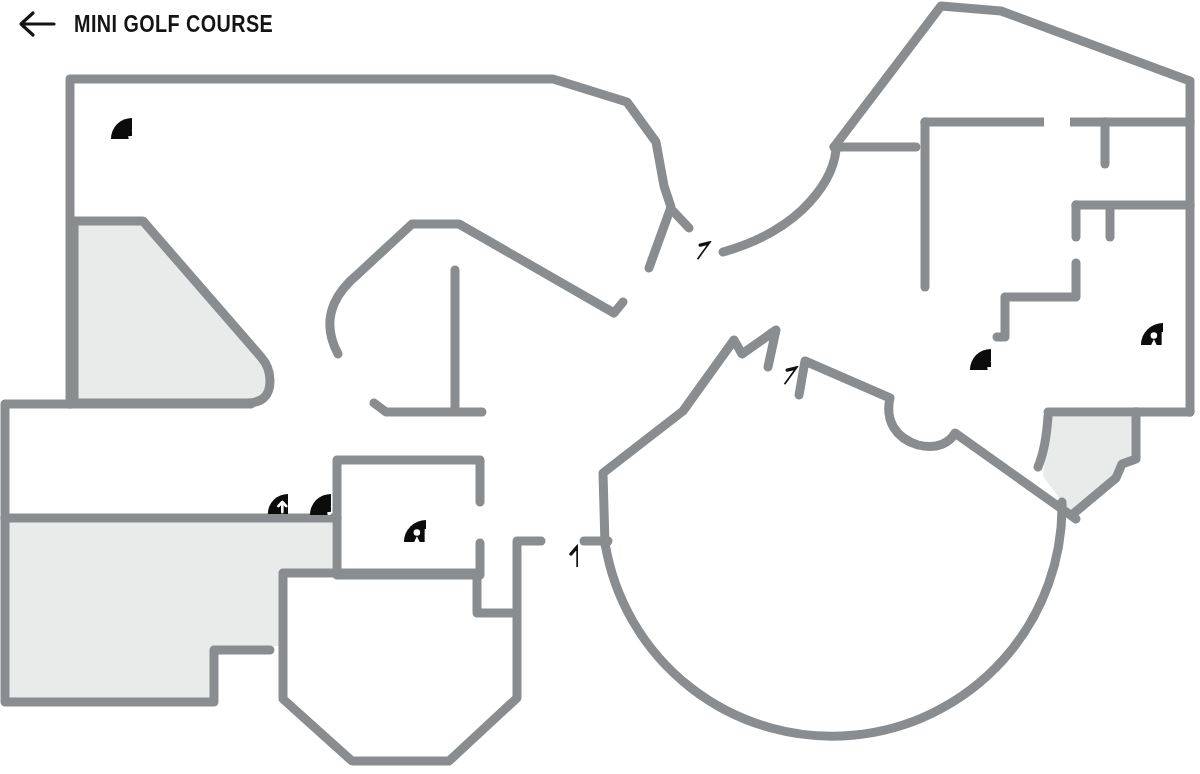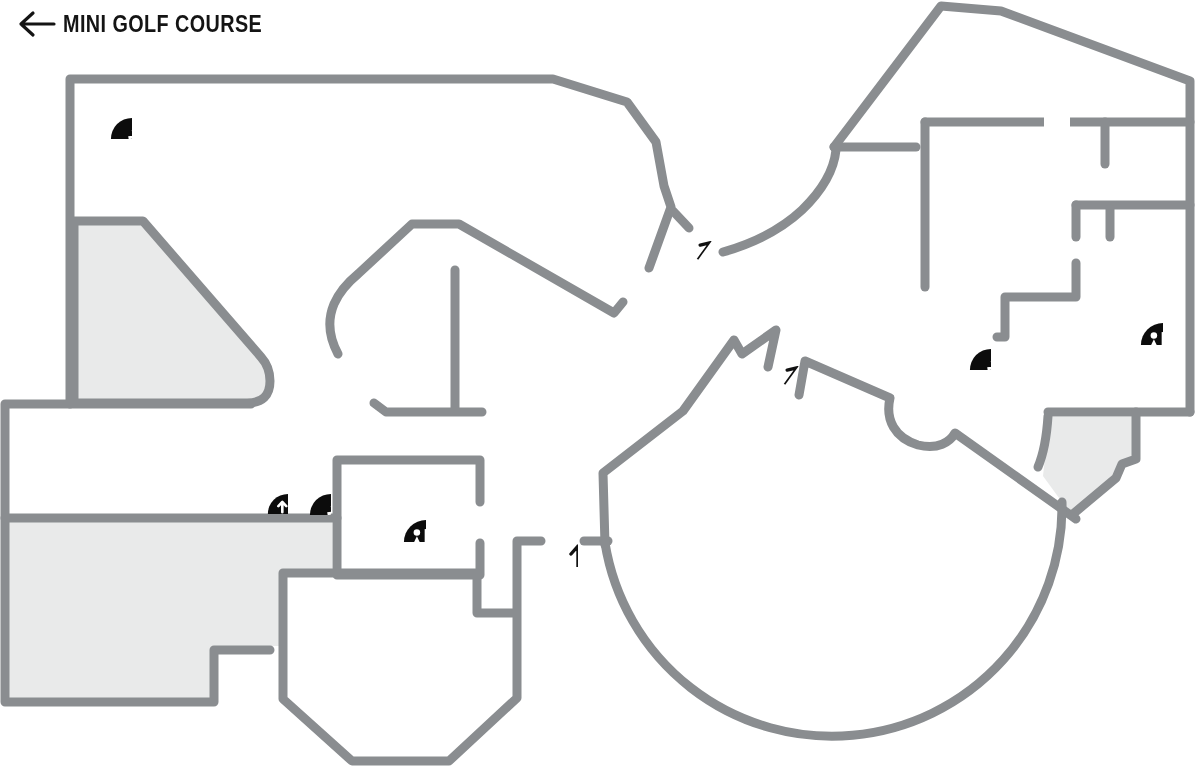--- a/index.html
+++ b/index.html
@@ -3,21 +3,21 @@
 <meta charset="utf-8">
 <style>
   :root{
     --wall:#8a8d90; --region:#e9eaea; --icon_bg:#0c0c0c; --icon_fg:#ffffff;
     --arrow:#111111; --text:#141414; --background:#ffffff;
   }
   *{margin:0;padding:0;box-sizing:border-box;}
   html,body{width:1200px;height:774px;overflow:hidden;background:var(--background);
     font-family:"Liberation Sans",sans-serif;}
   .stage{position:relative;width:1200px;height:774px;background:var(--background);}
-  .header{position:absolute;top:8px;left:14px;display:flex;align-items:center;gap:5px;z-index:5;}
+  .header{position:absolute;top:8px;left:14px;display:flex;align-items:center;gap:16px;z-index:5;}
   .back-btn{border:none;background:transparent;cursor:pointer;width:44px;height:32px;padding:0;}
   .back-btn svg{display:block;}
   .page-title{font-size:23px;font-weight:800;letter-spacing:.5px;color:var(--text);
     transform:scaleX(.86);transform-origin:left center;white-space:nowrap;}
   .map-canvas{position:absolute;inset:0;}
   .marker-layer{position:absolute;inset:0;pointer-events:none;}
   .marker,.passage{position:absolute;transform:translate(-50%,-50%);pointer-events:auto;}
   .marker svg{display:block;}
   .marker.stairs svg{width:44px;height:44px;}
   .marker.restroom svg{width:46px;height:46px;}

